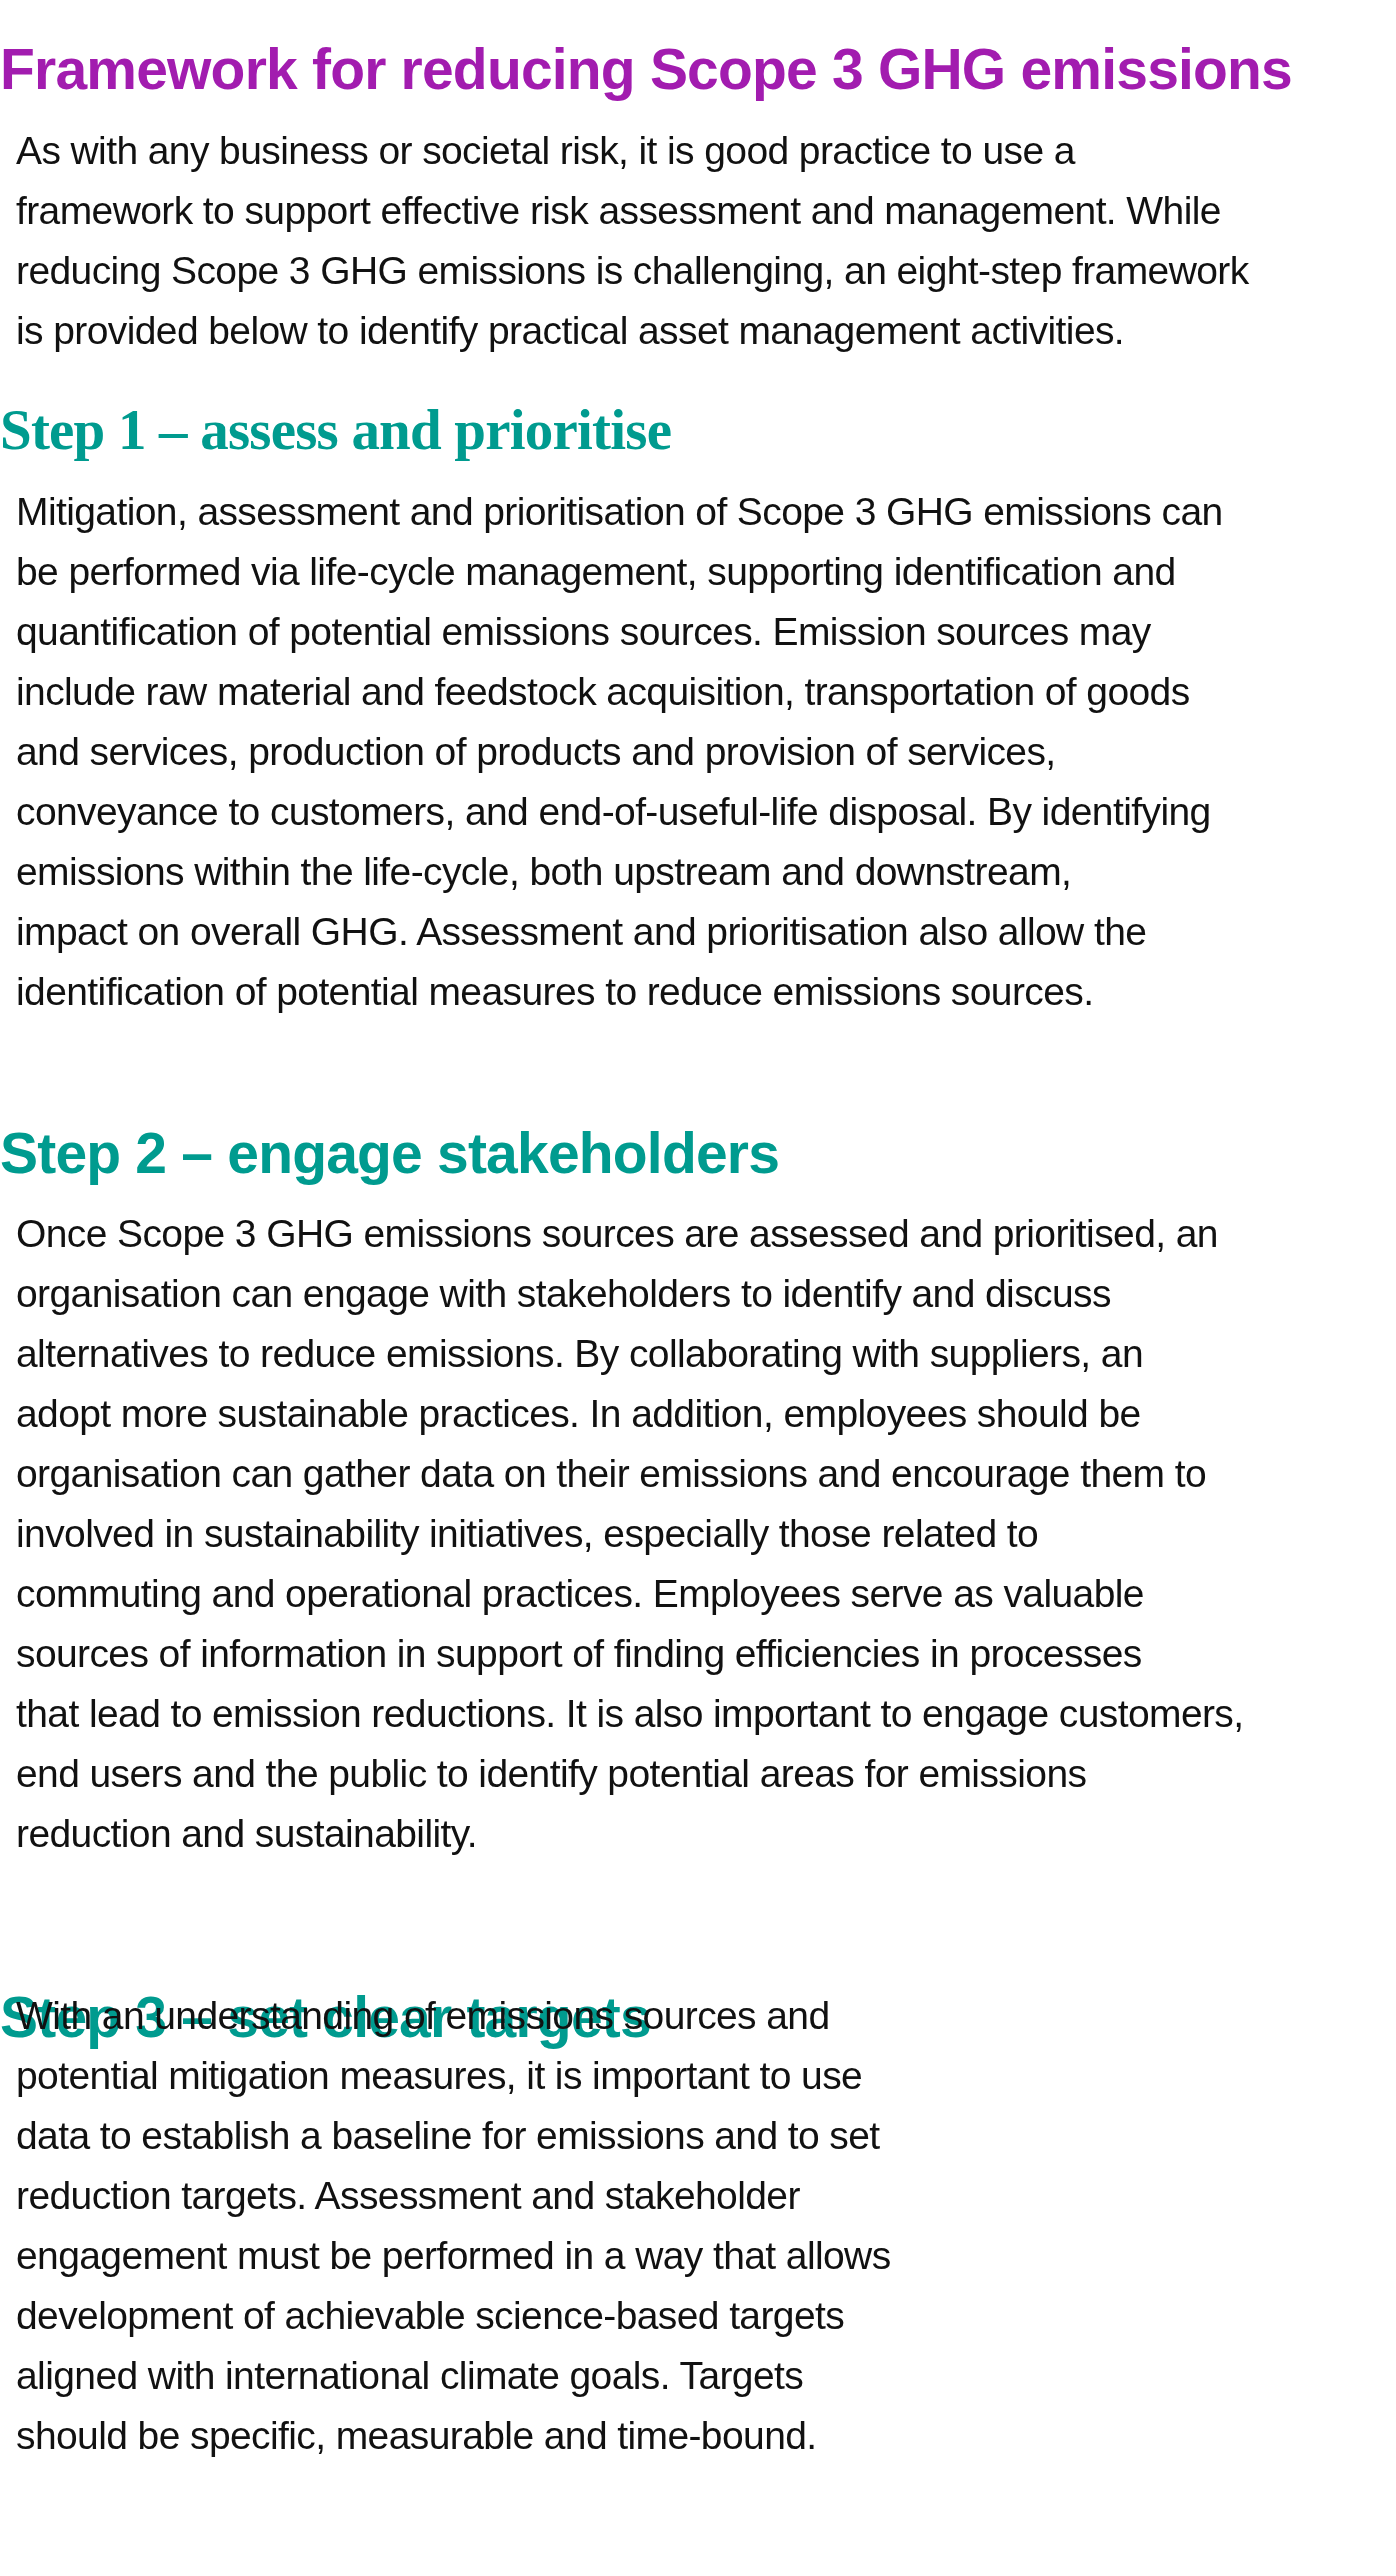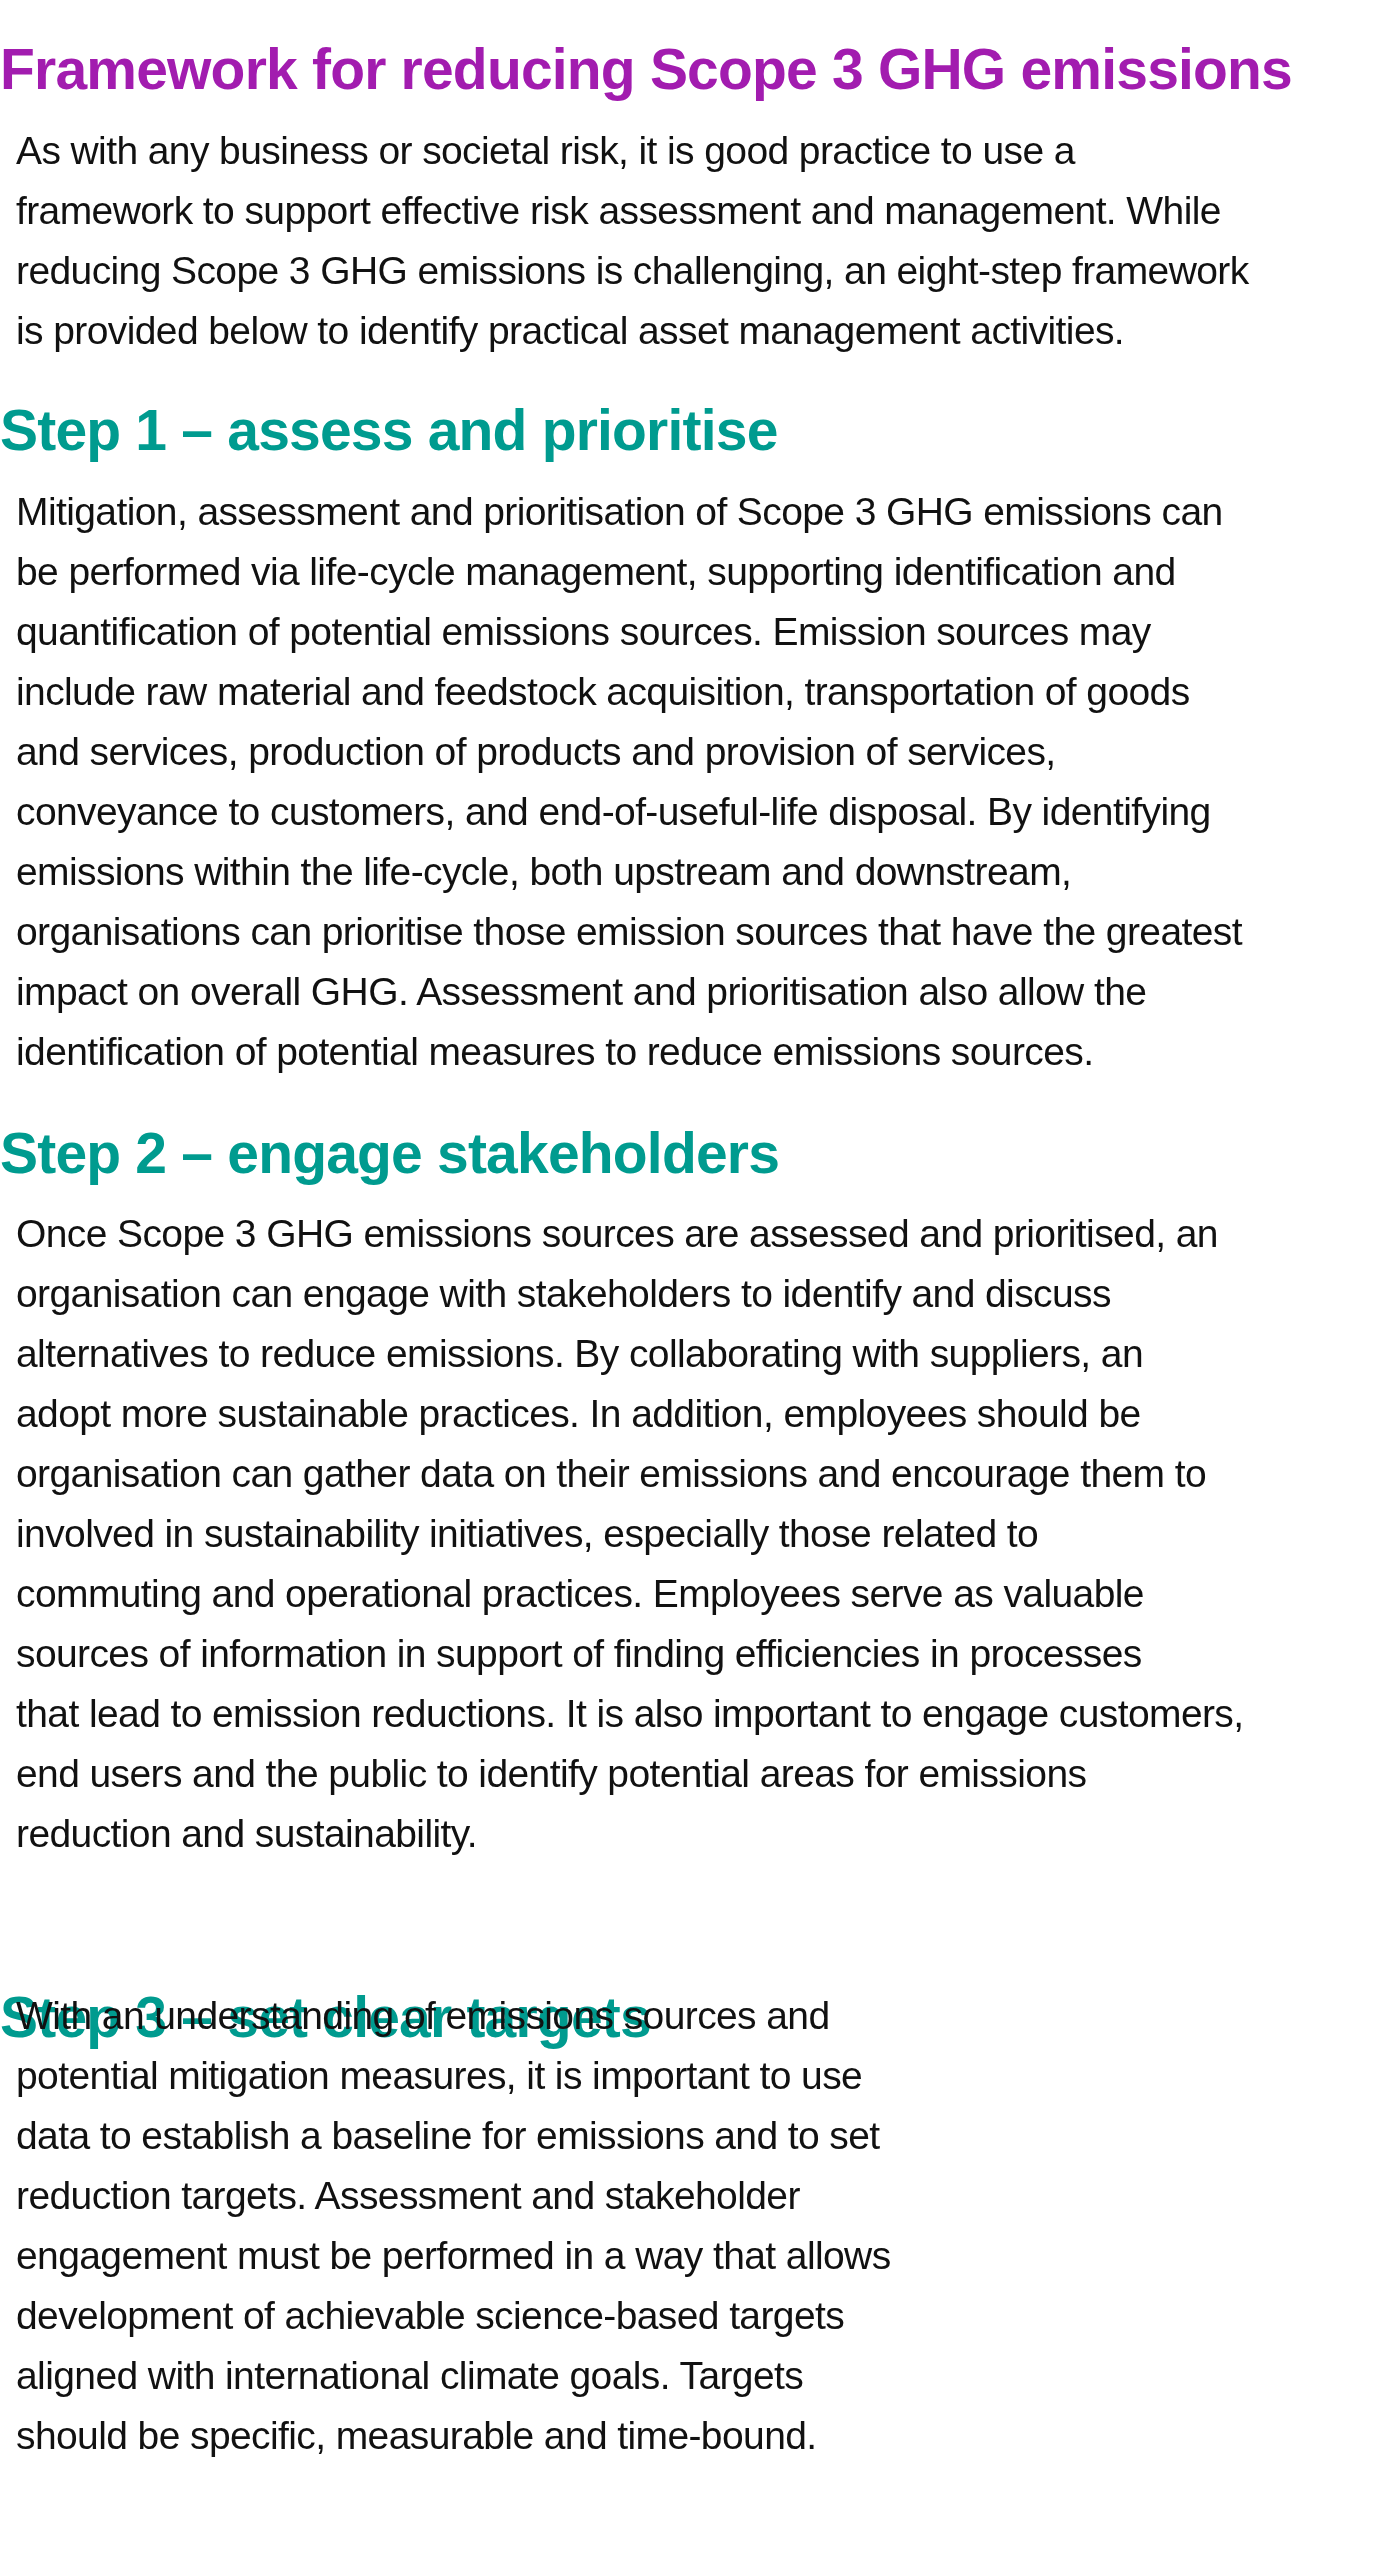--- a/index.html
+++ b/index.html
@@ -64,30 +64,29 @@
 
   <h1 class="h1" style="top:36px;">Framework for reducing Scope 3 GHG emissions</h1>
 
   <p class="para" style="top:105px;">
     <span class="line">As with any business or societal risk, it is good practice to use a</span>
     <span class="line">framework to support effective risk assessment and management. While</span>
     <span class="line">reducing Scope 3 GHG emissions is challenging, an eight-step framework</span>
     <span class="line">is provided below to identify practical asset management activities.</span>
   </p>
 
-  <h2 class="h2" style="top:397px;">Step 1 – assess and prioritise</h2>
+  <h2 class="h2" style="top:397px;font-family:Liberation Serif, serif;">Step 1 – assess and prioritise</h2>
   <p class="para" style="top:466px;">
     <span class="line">Mitigation, assessment and prioritisation of Scope 3 GHG emissions can</span>
     <span class="line">be performed via life-cycle management, supporting identification and</span>
     <span class="line">quantification of potential emissions sources. Emission sources may</span>
     <span class="line">include raw material and feedstock acquisition, transportation of goods</span>
     <span class="line">and services, production of products and provision of services,</span>
     <span class="line">conveyance to customers, and end-of-useful-life disposal. By identifying</span>
     <span class="line">emissions within the life-cycle, both upstream and downstream,</span>
-    <span class="line">organisations can prioritise those emission sources that have the greatest</span>
     <span class="line">impact on overall GHG. Assessment and prioritisation also allow the</span>
     <span class="line">identification of potential measures to reduce emissions sources.</span>
   </p>
 
   <h2 class="h2" style="top:1120px;">Step 2 – engage stakeholders</h2>
   <p class="para" style="top:1188px;">
     <span class="line">Once Scope 3 GHG emissions sources are assessed and prioritised, an</span>
     <span class="line">organisation can engage with stakeholders to identify and discuss</span>
     <span class="line">alternatives to reduce emissions. By collaborating with suppliers, an</span>
     <span class="line">adopt more sustainable practices. In addition, employees should be</span>

